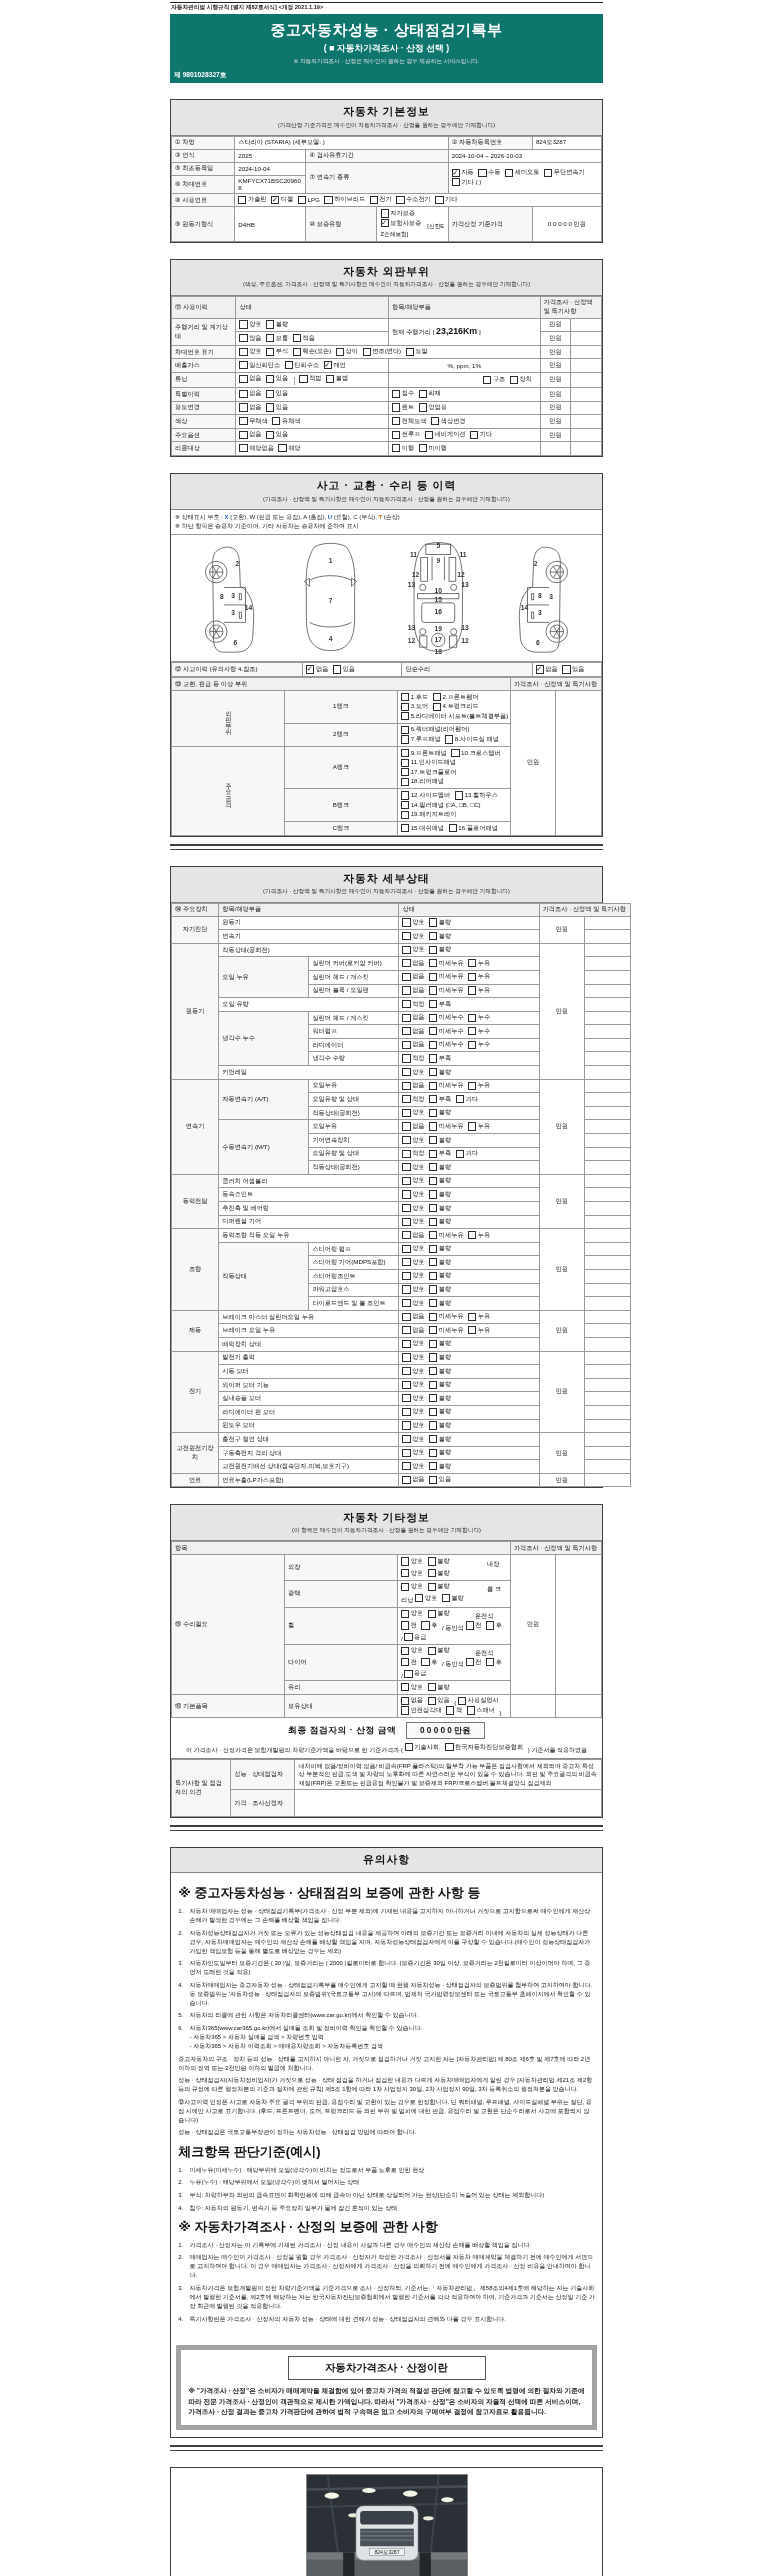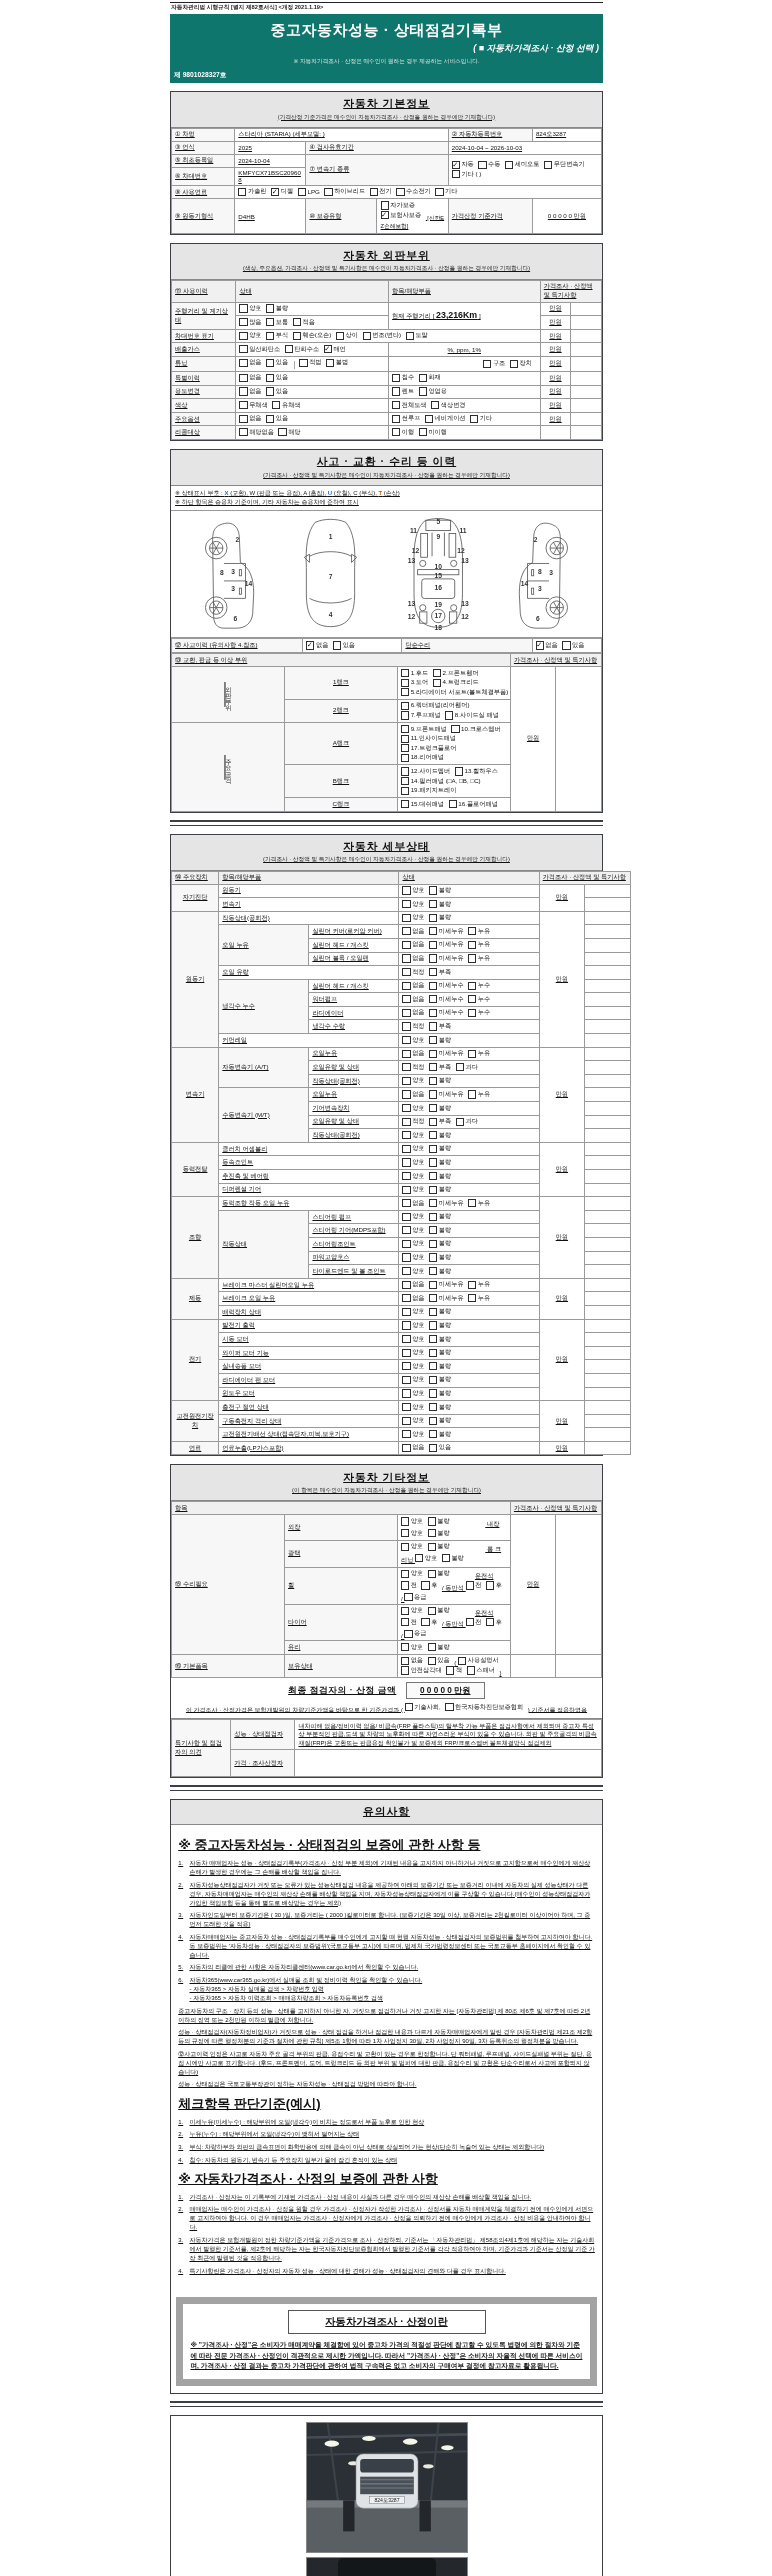--- a/index.html
+++ b/index.html
@@ -1,24 +1,24 @@
 <!DOCTYPE html>
 <html style="font-size:8.2px"><head>
 <meta charset="utf-8">
 <style>
   html,body{margin:0;padding:0;background:#fff;}
   body{width:773px;font-family:"Liberation Sans","DejaVu Sans",sans-serif;color:#111;}
   .doc{width:433px;margin:0 auto;padding-top:2.1px;}
   .topnote{font-size:5.7px;font-weight:bold;color:#222;border-top:1.5px solid #222;padding:1px 0 2.1px 1px;}
   .band{background:#0f766e;color:#fff;padding:7.2px 4.1px 3.1px 4.1px;}
   .band .t{font-size:15px;font-weight:bold;text-align:center;letter-spacing:0.5px;}
-  .band .s{font-size:8.8px;font-weight:bold;text-align:right;margin-top:3.1px;font-style:italic;}
+  .band .s{font-size:8.8px;font-weight:bold;text-align:center;margin-top:3.1px;}
   .band .n{font-size:5.7px;text-align:center;color:#e3e3e3;margin-top:2.1px;}
   .band .d{font-size:6.7px;font-weight:bold;margin-top:5.2px;}
-  .sec{border:1px solid #3c4046;border-top-width:1.5px;margin-top:8px;background:#fff;text-decoration:underline;}
+  .sec{border:1px solid #3c4046;border-top-width:1.5px;margin-top:16px;background:#fff;}
   .sec-head{background:#e5e5e5;text-align:center;padding:5.2px 2.1px;border-bottom:0.5px solid #888;}
   .sec-head .t{font-size:10.8px;font-weight:bold;letter-spacing:1px;}
   .sec-head .s{font-size:5.7px;margin-top:2.6px;color:#222;}
   table{border-collapse:collapse;width:100%;table-layout:fixed;}
   td,th{border:0.5px solid #9a9a9a;font-size:6.2px;padding:1.5px 3.1px;vertical-align:middle;word-break:break-all;}
   th{background:#f0f0f0;font-weight:normal;text-align:left;}
   td.lbl{background:#f7f7f7;}
   td.pr{text-align:center;color:#222;}
   td.nt{background:#fff;}
   .cb{display:inline-flex;align-items:center;margin-right:4.6px;white-space:nowrap;}
@@ -38,21 +38,21 @@
   .vert{writing-mode:vertical-rl;text-orientation:upright;text-align:center;background:#f7f7f7;font-size:6.2px;padding:1px 0.5px;}
   .finalrow{display:flex;align-items:center;justify-content:center;gap:9.3px;padding:4.1px 0 2.1px 0;}
   .finalrow .l{font-size:8.8px;font-weight:bold;letter-spacing:0.5px;}
   .finalrow .v{font-size:8.2px;font-weight:bold;border:0.5px solid #777;background:#fafafa;padding:2.1px 13.4px;}
   .basis{font-size:6px;text-align:center;padding:1px 0 4.1px 0;border-bottom:0.5px solid #888;}
   .notice-body{padding:5.2px 7.2px 8.2px 7.2px;}
   .notice-body .h{font-size:13px;font-weight:bold;margin:5.2px 0;}
   .notice-body .p{font-size:6px;line-height:1.5;margin:3.6px 0;white-space:pre-line;}
   .notice-body .num{display:flex;}
   .notice-body .num .no{width:11.3px;flex:none;}
-  .pbox{border:7px solid #a3a3a3;margin:9.3px 5.2px 7.2px 5.2px;padding:6.2px 7.2px 7.2px 7.2px;}
+  .pbox{border:5px solid #a3a3a3;margin:9.3px 5.2px 7.2px 5.2px;padding:6.2px 7.2px 7.2px 7.2px;}
   .pbox .tt{border:0.5px solid #555;width:196px;margin:0 auto;text-align:center;font-size:10.3px;font-weight:bold;padding:4.1px 0;}
   .pbox .tx{font-size:6.7px;line-height:1.55;margin-top:6.2px;font-weight:bold;color:#222;}
   .photos{padding:6.2px 0 9.3px 0;display:flex;flex-direction:column;align-items:center;gap:4.1px;}
   .ph{border:0.5px solid #888;background:#222;}
 </style>
 </head>
 <body>
 
 <div class="doc">
   <div class="topnote">자동차관리법 시행규칙 [별지 제82호서식] &lt;개정 2021.1.19&gt;</div>

